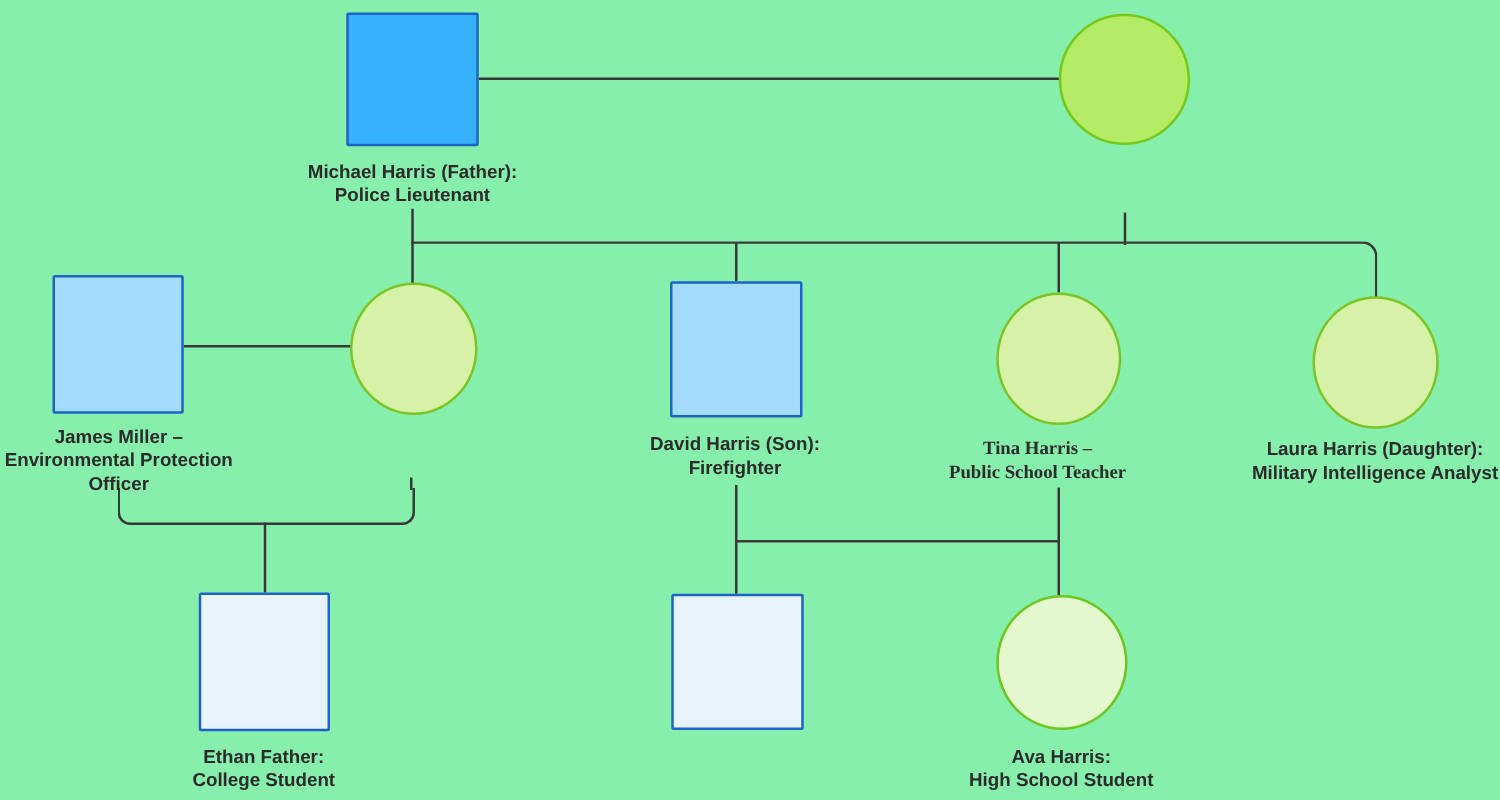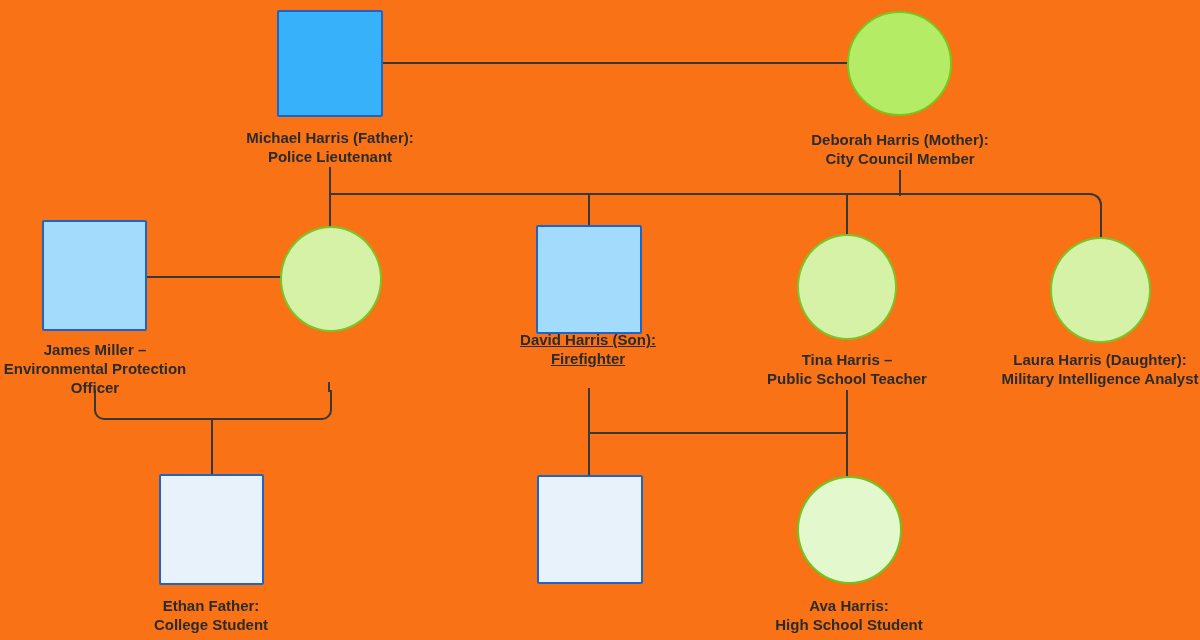--- a/index.html
+++ b/index.html
@@ -1,19 +1,19 @@
 <!DOCTYPE html>
 <html><head>
 <meta charset="utf-8">
 <style>
   html,body{margin:0;padding:0;background:#ffffff;}
   .canvas{
     position:relative;
     width:1200px;height:640px;
-    background:#f97316;
+    background:#86efac;
     font-family:"Liberation Sans", sans-serif;
     overflow:hidden;
   }
   
   .line{position:absolute;background:#383838;}
   .elbow{position:absolute;background:transparent;}
   .elbow.sibling{
     border-top:2px solid #383838;
     border-right:2px solid #383838;
     border-top-right-radius:12px;
@@ -65,36 +65,34 @@
 
   <div class="line" style="left:588px;top:388px;width:2px;height:87px;"></div>
   <div class="line" style="left:846px;top:390px;width:2px;height:86px;"></div>
   <div class="line" style="left:588px;top:432px;width:260px;height:2px;"></div>
 
   <div class="shape square male-g1" style="left:277px;top:10px;width:106px;height:107px;"></div>
   <div class="label" style="left:210px;top:128px;width:240px;">Michael Harris (Father):
 Police Lieutenant</div>
 
   <div class="shape circle female-g1" style="left:847px;top:11px;width:105px;height:105px;"></div>
-  <div class="label" style="left:780px;top:130px;width:240px;">Deborah Harris (Mother):
-City Council Member</div>
 
   <div class="shape square male-g2" style="left:42px;top:220px;width:105px;height:111px;"></div>
   <div class="label" style="left:-20px;top:340px;width:230px;">James Miller –
 Environmental Protection
 Officer</div>
 
   <div class="shape circle female-g2" style="left:280px;top:226px;width:102px;height:106px;"></div>
 
   <div class="shape square male-g2" style="left:536px;top:225px;width:106px;height:109px;"></div>
-  <div class="label" style="left:468px;top:330px;width:240px;text-decoration:underline;">David Harris (Son):
+  <div class="label" style="left:468px;top:346px;width:240px;">David Harris (Son):
 Firefighter</div>
 
   <div class="shape circle female-g2" style="left:797px;top:234px;width:100px;height:106px;"></div>
-  <div class="label" style="left:727px;top:350px;width:240px;">Tina Harris –
+  <div class="label" style="left:710px;top:350px;width:240px;font-family:Liberation Serif, serif;">Tina Harris –
 Public School Teacher</div>
 
   <div class="shape circle female-g2" style="left:1050px;top:237px;width:101px;height:106px;"></div>
   <div class="label" style="left:969px;top:350px;width:262px;">Laura Harris (Daughter):
 Military Intelligence Analyst</div>
 
   <div class="shape square male-g3" style="left:159px;top:474px;width:105px;height:111px;"></div>
   <div class="label" style="left:91px;top:596px;width:240px;">Ethan Father:
 College Student</div>
 

